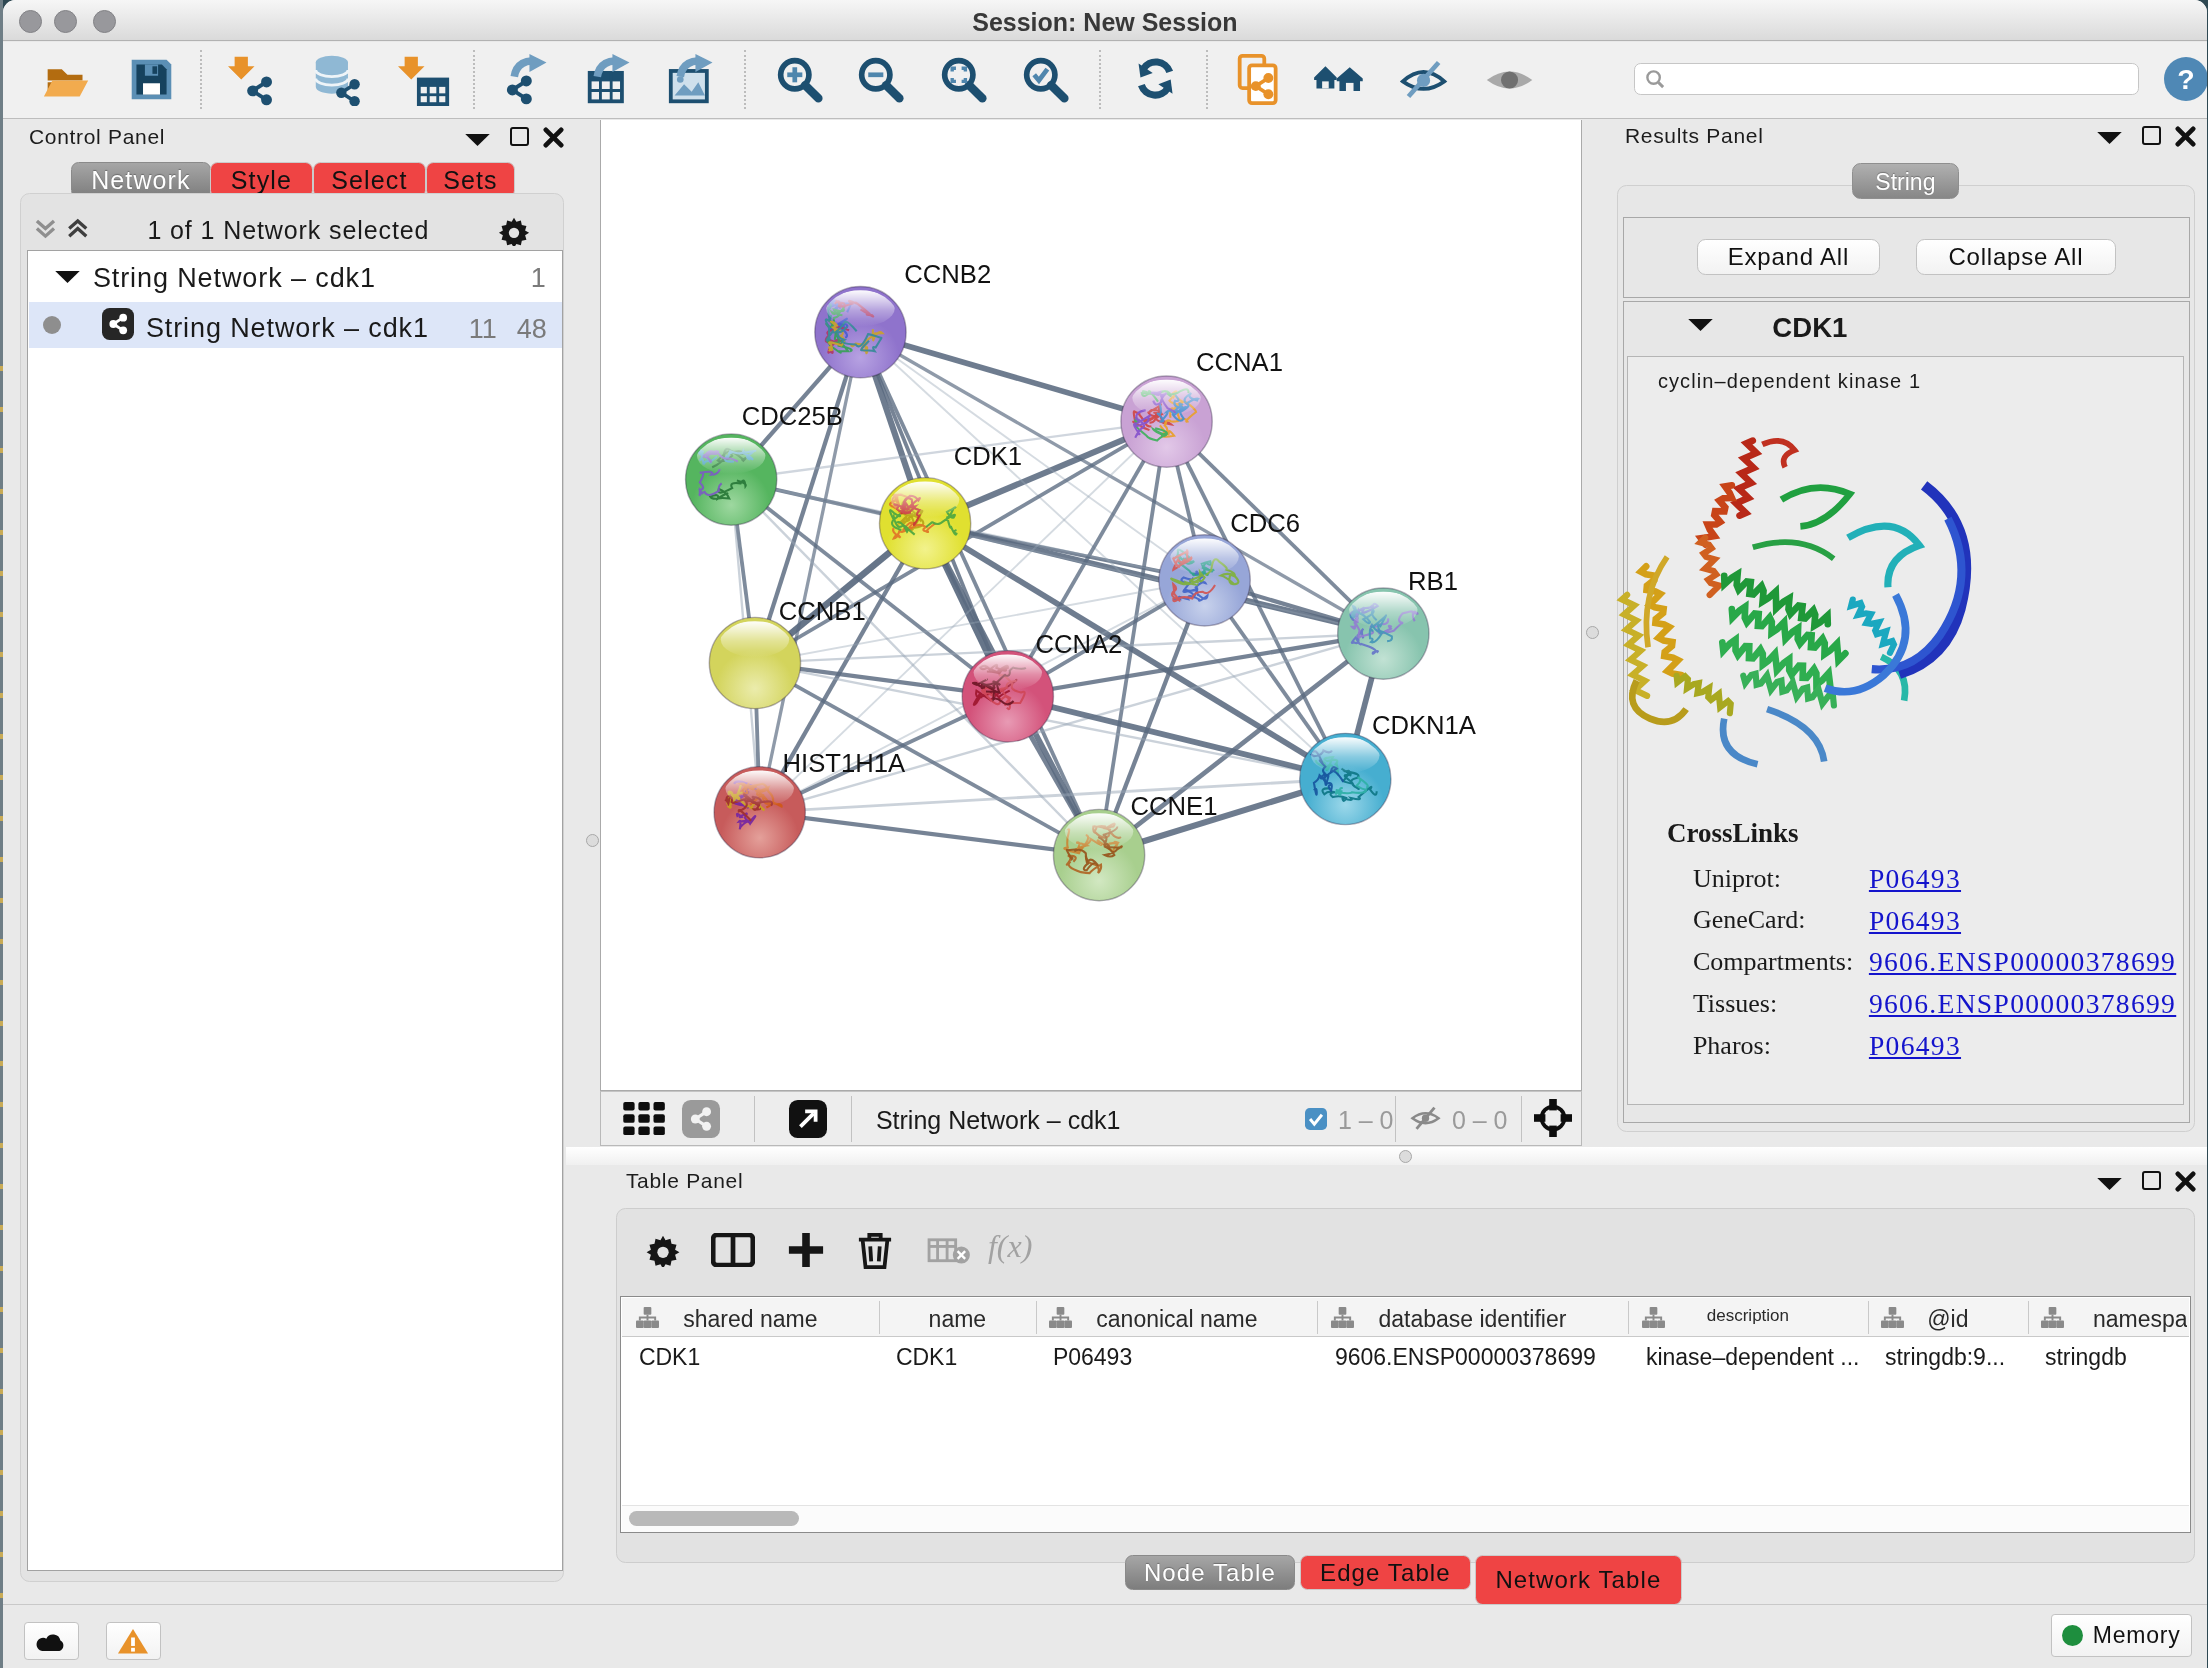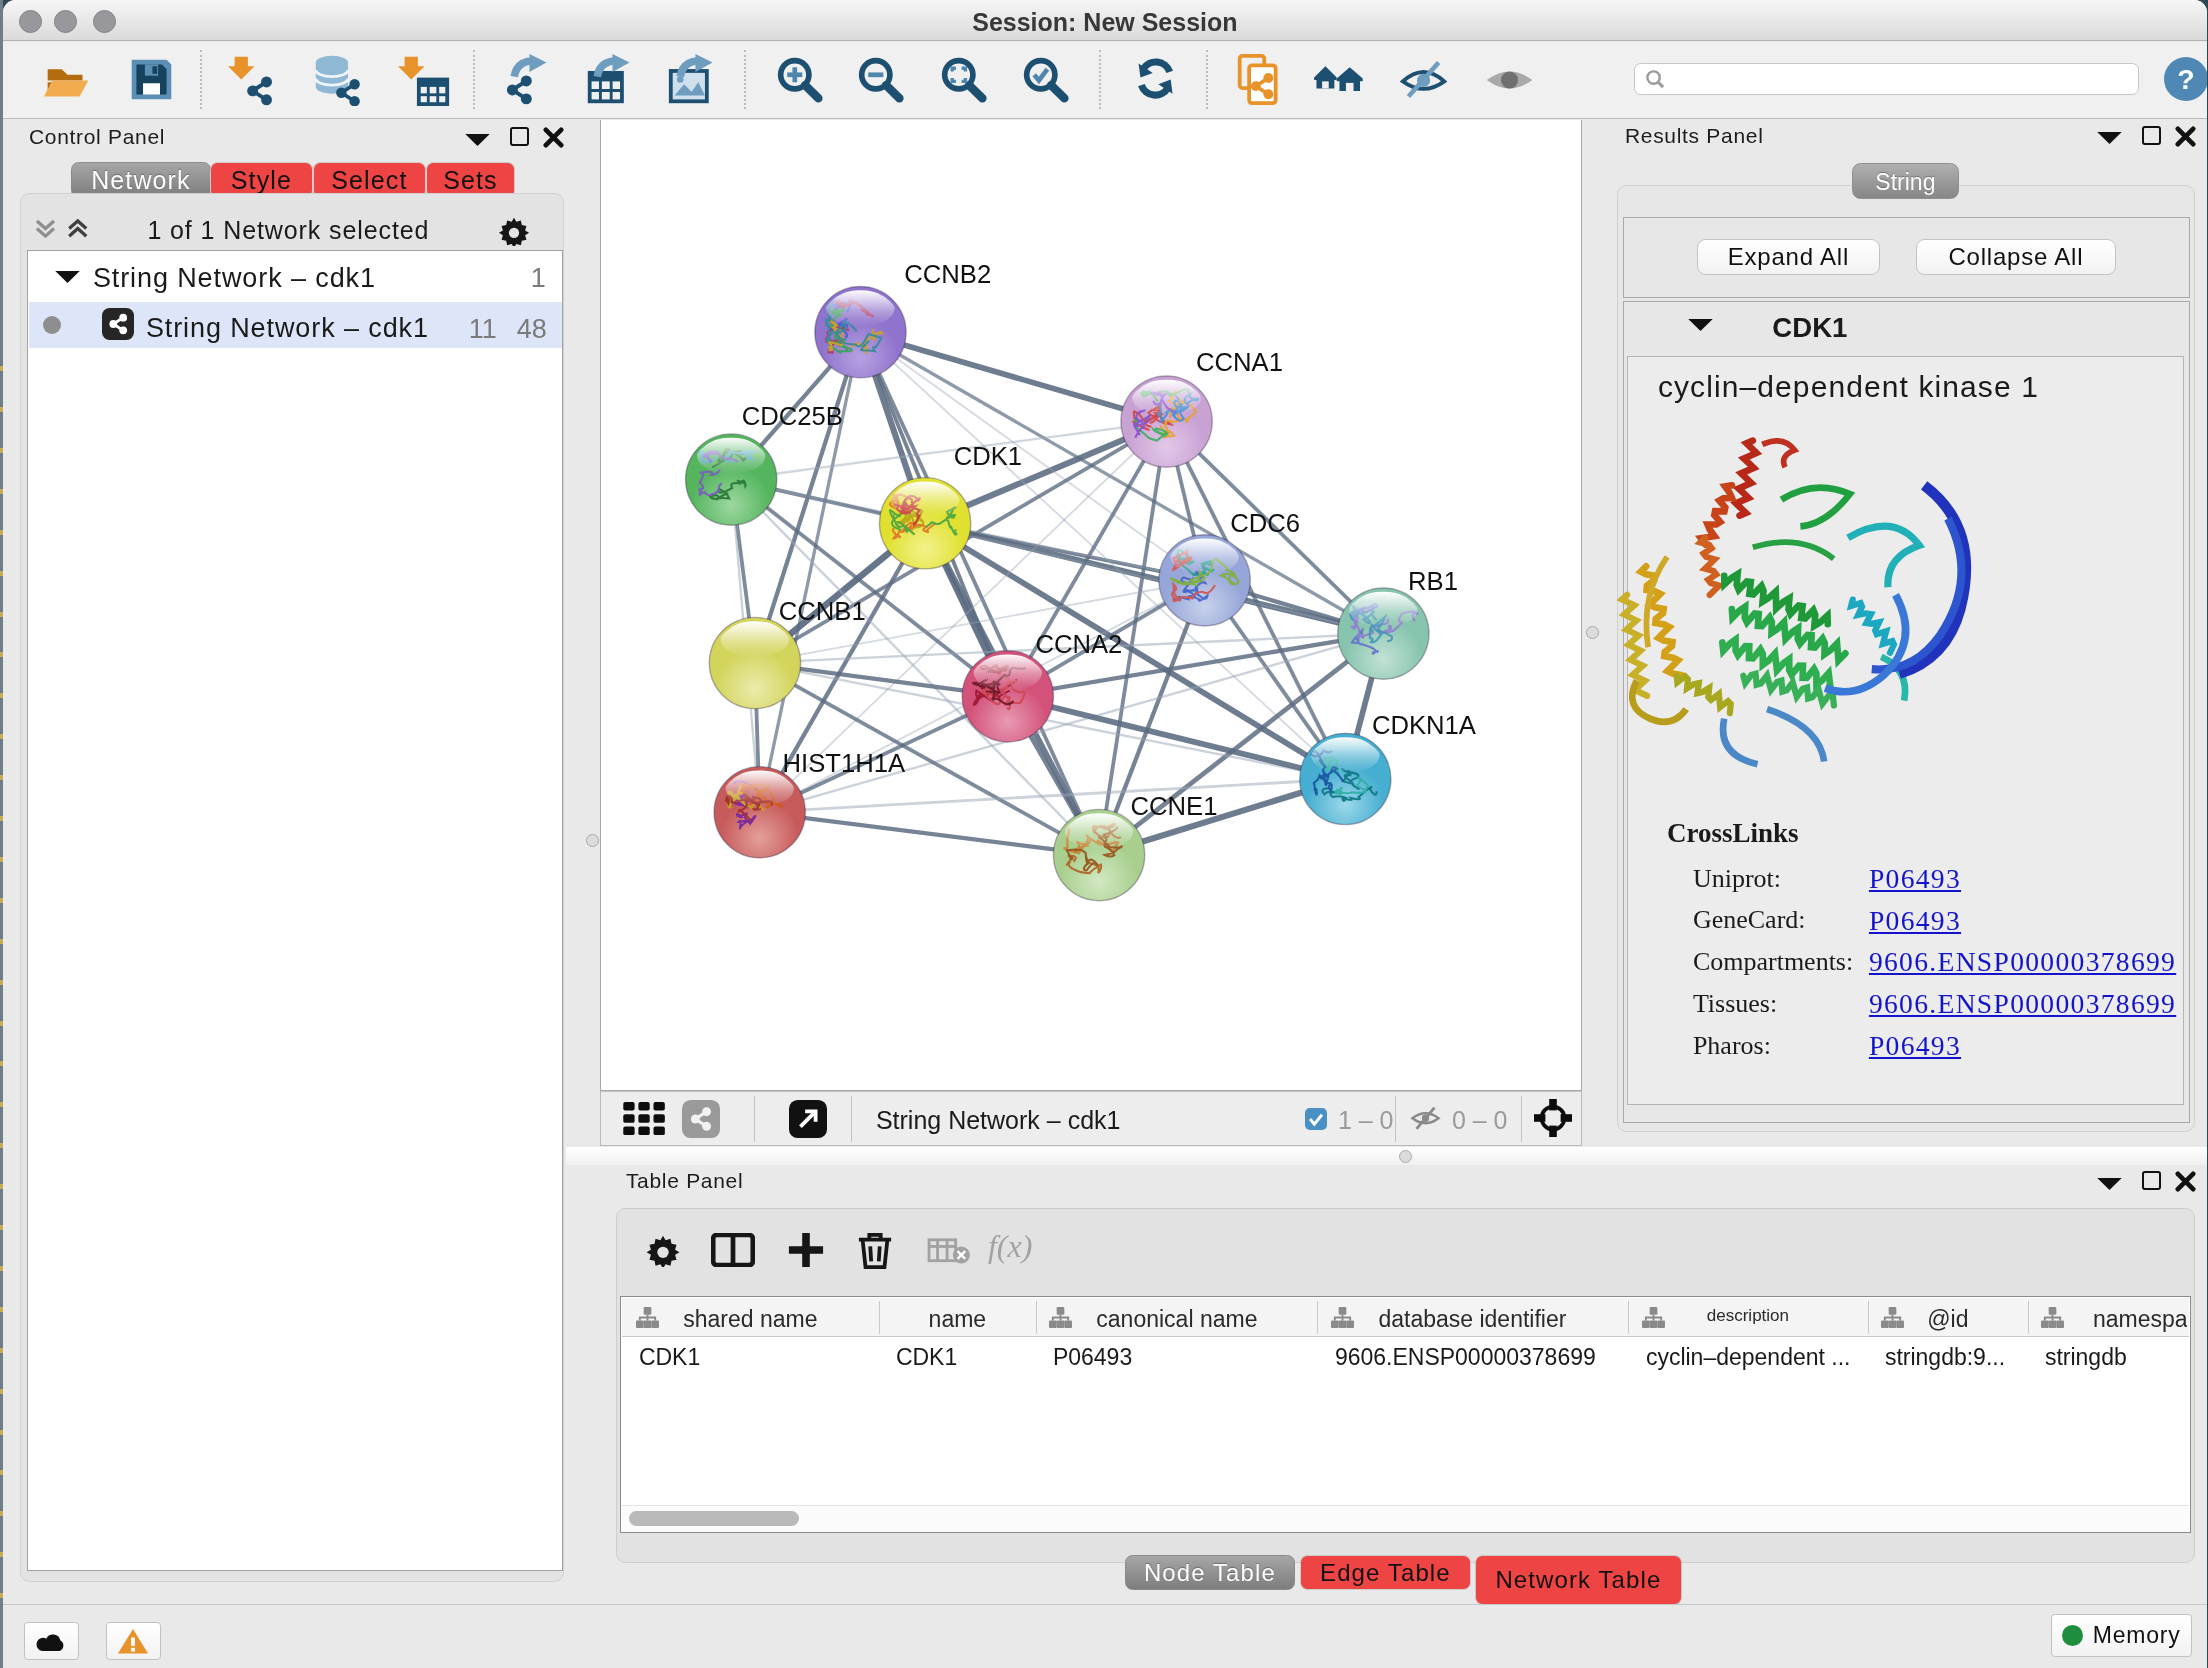--- a/index.html
+++ b/index.html
@@ -628,21 +628,21 @@
 <div class="abs" style="left:1849px;top:163px;width:107px;height:36px;background:linear-gradient(#b0b0b0,#878787);border:1px solid #8f8f8f;border-radius:8.6px;color:#fff;font-size:23px;text-align:center;line-height:36px;text-shadow:0 -1px 1px rgba(0,0,0,.3);">String</div>
 <div class="abs" style="left:1620px;top:217px;width:567px;height:81px;border:1.9px solid #a8a8a8;background:#e7e7e7;"></div>
 <div class="abs btn" style="left:1694px;top:239px;width:183px;height:36px;">Expand All</div>
 <div class="abs btn" style="left:1913px;top:239px;width:200px;height:36px;">Collapse All</div>
 <div class="abs" style="left:1620px;top:301px;width:567px;height:822px;border:1.9px solid #a8a8a8;background:#e7e7e7;"></div>
 <svg class="abs" style="left:1685px;top:317px;" width="25" height="16" viewBox="0 0 26 17">
       <path d="M0 2 h26 l-13 13 z" fill="#111"></path>
     </svg>
 <div class="abs" style="left:1750px;top:301px;width:114px;height:53px;font-size:27.6px;font-weight:bold;display:flex;align-items:center;justify-content:center;">CDK1</div>
 <div class="abs" style="left:1624px;top:356px;width:557px;height:749px;border:1px solid #b5b5b5;background:#ececec;"></div>
-<div class="abs" style="left:1655px;top:370px;font-size:30px;letter-spacing:1.1px;">cyclin–dependent kinase 1</div>
+<div class="abs" style="left:1655px;top:370px;font-size:20px;letter-spacing:1.1px;">cyclin–dependent kinase 1</div>
 <svg class="abs" style="left:1607px;top:433px;" width="376" height="338" viewBox="0 0 395 355">
       <path d="M150.0 8.0 L143.4 10.9 L148.6 15.9 L153.8 20.9 L147.2 23.8 L140.6 26.7 L145.8 31.6 L151.0 36.6 L144.4 39.5 L137.8 42.4 L143.1 47.4 L148.3 52.4 L141.7 55.3 L135.1 58.2 L140.3 63.1 L145.5 68.1 L138.9 71.0 L132.3 73.9 L137.5 78.9 L142.7 83.9 L136.1 86.8" stroke="#b82818" stroke-width="7" fill="none" stroke-linecap="round"></path>
       <path d="M128.0 55.0 L120.9 56.1 L125.7 62.8 L128.1 68.3 L119.0 68.5 L114.8 70.9 L121.1 78.2 L120.2 82.3 L110.4 82.1 L109.6 86.1 L115.8 93.4 L111.6 95.9 L102.5 96.1 L104.9 101.6 L109.7 108.3 L102.6 109.4 L95.5 110.5 L100.4 117.2" stroke="#c84418" stroke-width="7" fill="none" stroke-linecap="round"></path>
       <path d="M160 12 q22 -10 34 6 q-16 6 -10 18" stroke="#c03020" stroke-width="6" fill="none"></path>
       <path d="M100.0 110.0 L94.9 115.0 L104.0 117.4 L106.7 121.0 L98.2 126.6 L100.9 130.1 L109.9 132.6 L104.9 137.6 L99.8 142.5 L108.8 145.0 L111.6 148.6 L103.0 154.1 L105.8 157.7 L114.8 160.2 L109.7 165.1 L104.7 170.1" stroke="#d06020" stroke-width="6.5" fill="none" stroke-linecap="round"></path>
       <path d="M38.0 140.0 L32.4 145.6 L37.8 148.3 L47.0 150.0 L46.5 154.3 L38.8 160.5 L38.4 164.8 L47.6 166.4 L52.9 169.1 L47.3 174.8 L41.7 180.4 L47.1 183.1 L56.3 184.8 L55.8 189.1 L48.1 195.3 L47.7 199.5 L56.9 201.2 L62.3 203.9 L56.6 209.5 L51.0 215.2 L56.4 217.9 L65.6 219.6 L65.1 223.8 L57.5 230.0 L57.0 234.3 L66.2 236.0 L71.6 238.7 L66.0 244.3 L60.3 250.0 L65.7 252.7 L74.9 254.3" stroke="#d4a018" stroke-width="7" fill="none" stroke-linecap="round"></path>
       <path d="M18.0 170.0 L12.6 174.8 L19.1 177.9 L25.6 181.0 L20.2 185.8 L14.8 190.6 L21.3 193.8 L27.8 196.9 L22.5 201.7 L17.1 206.5 L23.6 209.6 L30.1 212.7 L24.7 217.5 L19.3 222.3 L25.8 225.5 L32.3 228.6 L26.9 233.4 L21.5 238.2 L28.0 241.3 L34.5 244.4 L29.1 249.2 L23.7 254.0 L30.2 257.1 L36.7 260.3 L31.4 265.1 L26.0 269.9 L32.5 273.0 L39.0 276.1" stroke="#c8b028" stroke-width="6.5" fill="none" stroke-linecap="round"></path>
       <path d="M28 260 q-14 28 14 40 q24 10 38 -10" stroke="#b89c1c" stroke-width="7" fill="none"></path>
       <path d="M60 130 q-28 40 -20 95" stroke="#d0a828" stroke-width="6" fill="none"></path>
       <path d="M70.0 255.0 L70.7 261.9 L78.9 255.6 L81.8 258.6 L80.9 268.2 L88.0 263.8 L93.3 262.7 L91.8 273.3 L97.0 272.2 L104.2 267.8 L103.2 277.4 L106.1 280.4 L114.4 274.1 L115.0 281.0 L115.7 287.9 L124.0 281.6 L126.8 284.6 L125.9 294.2" stroke="#a8a820" stroke-width="6.5" fill="none" stroke-linecap="round"></path>
@@ -795,21 +795,21 @@
       </g>
       <g stroke="#8a8a8a" stroke-width="2" fill="none">
         <path d="M13 9 v3 M5 15 v-3 h16 v3 M13 12 v3"></path>
       </g>
     </svg>
 <div class="abs" style="left:2090px;top:1306px;width:94px;overflow:hidden;white-space:nowrap;font-size:23px;color:#2a2a2a;">namespace</div>
 <div class="abs" style="left:636px;top:1344px;font-size:23px;white-space:nowrap;">CDK1</div>
 <div class="abs" style="left:893px;top:1344px;font-size:23px;white-space:nowrap;">CDK1</div>
 <div class="abs" style="left:1050px;top:1344px;font-size:23px;white-space:nowrap;">P06493</div>
 <div class="abs" style="left:1332px;top:1344px;font-size:23px;white-space:nowrap;">9606.ENSP00000378699</div>
-<div class="abs" style="left:1643px;top:1344px;font-size:23px;white-space:nowrap;">cyclin–dependent ...</div>
+<div class="abs" style="left:1643px;top:1344px;font-size:23px;white-space:nowrap;">kinase–dependent ...</div>
 <div class="abs" style="left:1882px;top:1344px;font-size:23px;white-space:nowrap;">stringdb:9...</div>
 <div class="abs" style="left:2042px;top:1344px;font-size:23px;white-space:nowrap;">stringdb</div>
 <div class="abs" style="left:619px;top:1505px;width:1567px;height:27px;background:#fbfbfb;border-top:1px solid #e3e3e3;"></div>
 <div class="abs" style="left:626px;top:1511px;width:170px;height:15px;background:#b9b9b9;border-radius:7.6px;"></div>
 <div class="abs tab on" style="left:1122px;top:1555px;width:170px;height:35px;font-size:24px;">Node Table</div>
 <div class="abs tab off" style="left:1297px;top:1555px;width:171px;height:35px;font-size:24px;">Edge Table</div>
 <div class="abs tab off" style="left:1472px;top:1555px;width:207px;height:50px;font-size:24px;">Network Table</div>
 <div class="abs" style="left:0;top:1604px;width:2204px;height:0;border-top:1.9px solid #c9c9c9;"></div>
 <div class="abs btn" style="left:21px;top:1622px;width:55px;height:38px;border-radius:3.8px;">
       <svg width="32" height="23" viewBox="0 0 34 24">

